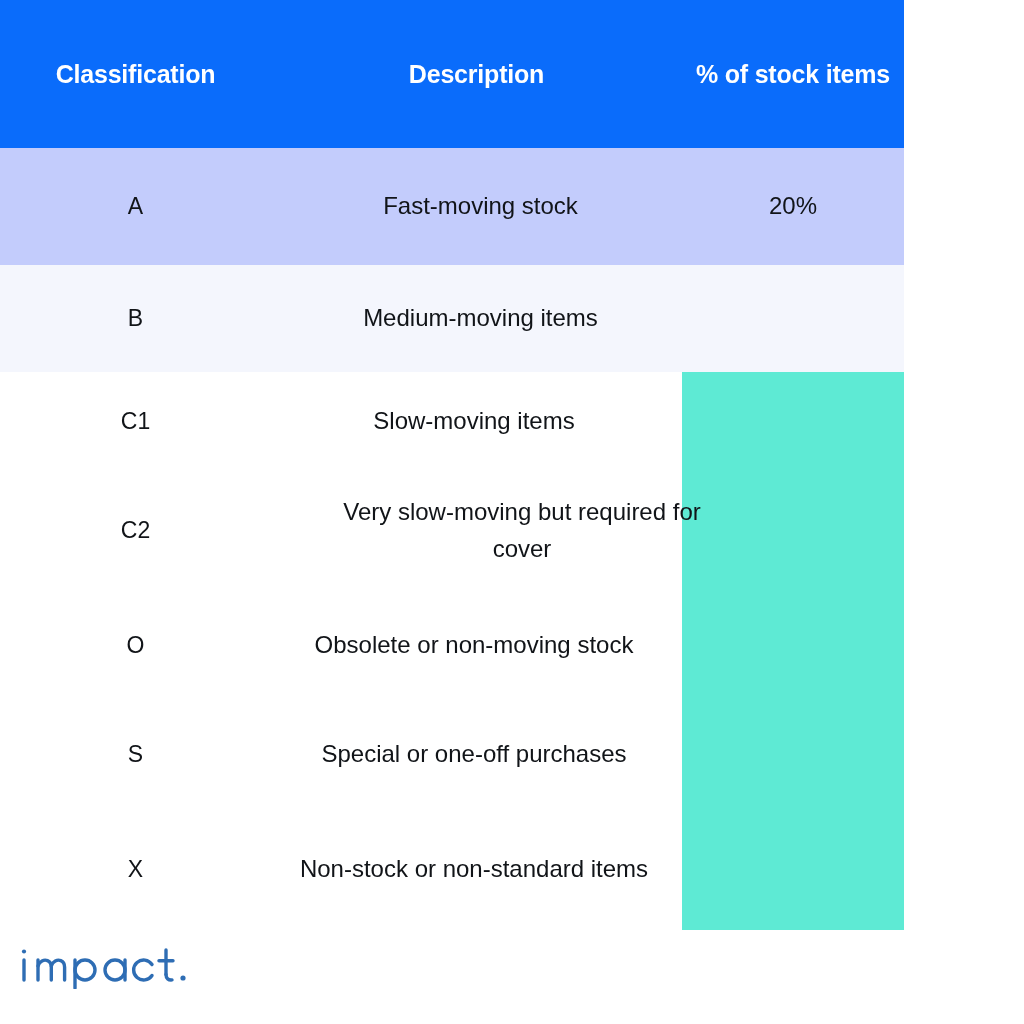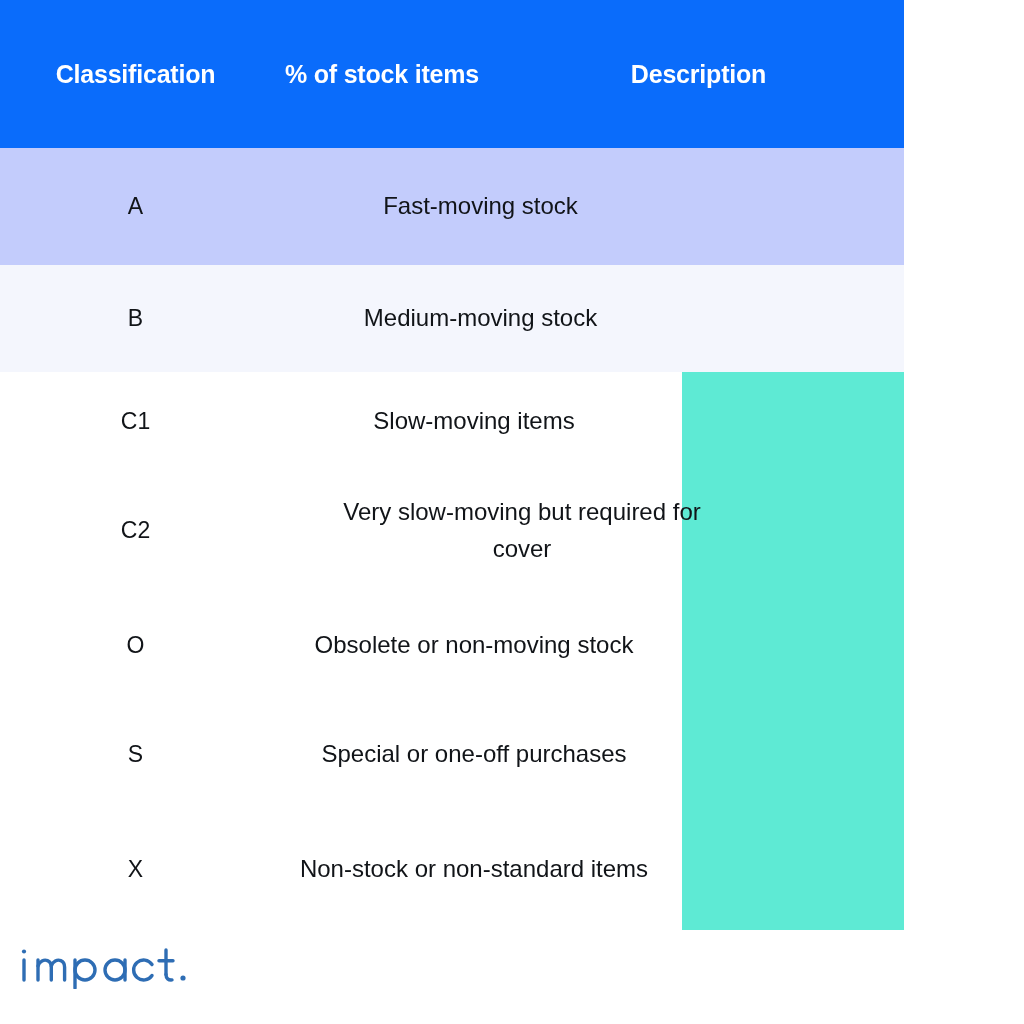--- a/index.html
+++ b/index.html
@@ -129,34 +129,35 @@
   }
   .logo svg { display: block; }
 </style>
 </head>
 <body>
 
 <div class="page">
 
   <div class="table-header">
     <div class="th col-class">Classification</div>
+    <div class="th col-desc">Description</div>
     <div class="th col-pct">% of stock items</div>
-    <div class="th col-desc">Description</div>
   </div>
 
   <div class="tbody">
 
     <div class="row rowA">
       <div class="td col-class">A</div>
       <div class="td col-desc">Fast-moving stock</div>
+      <div class="td col-pct">20%</div>
     </div>
 
     <div class="row rowB">
       <div class="td col-class">B</div>
-      <div class="td col-desc">Medium-moving stock</div>
+      <div class="td col-desc">Medium-moving items</div>
     </div>
 
     <div class="group">
 
       <div class="group-rows">
 
         <div class="row plain r-c1">
           <div class="td col-class">C1</div>
           <div class="td col-desc">
             <span class="desc-wrap">Slow-moving items</span>

